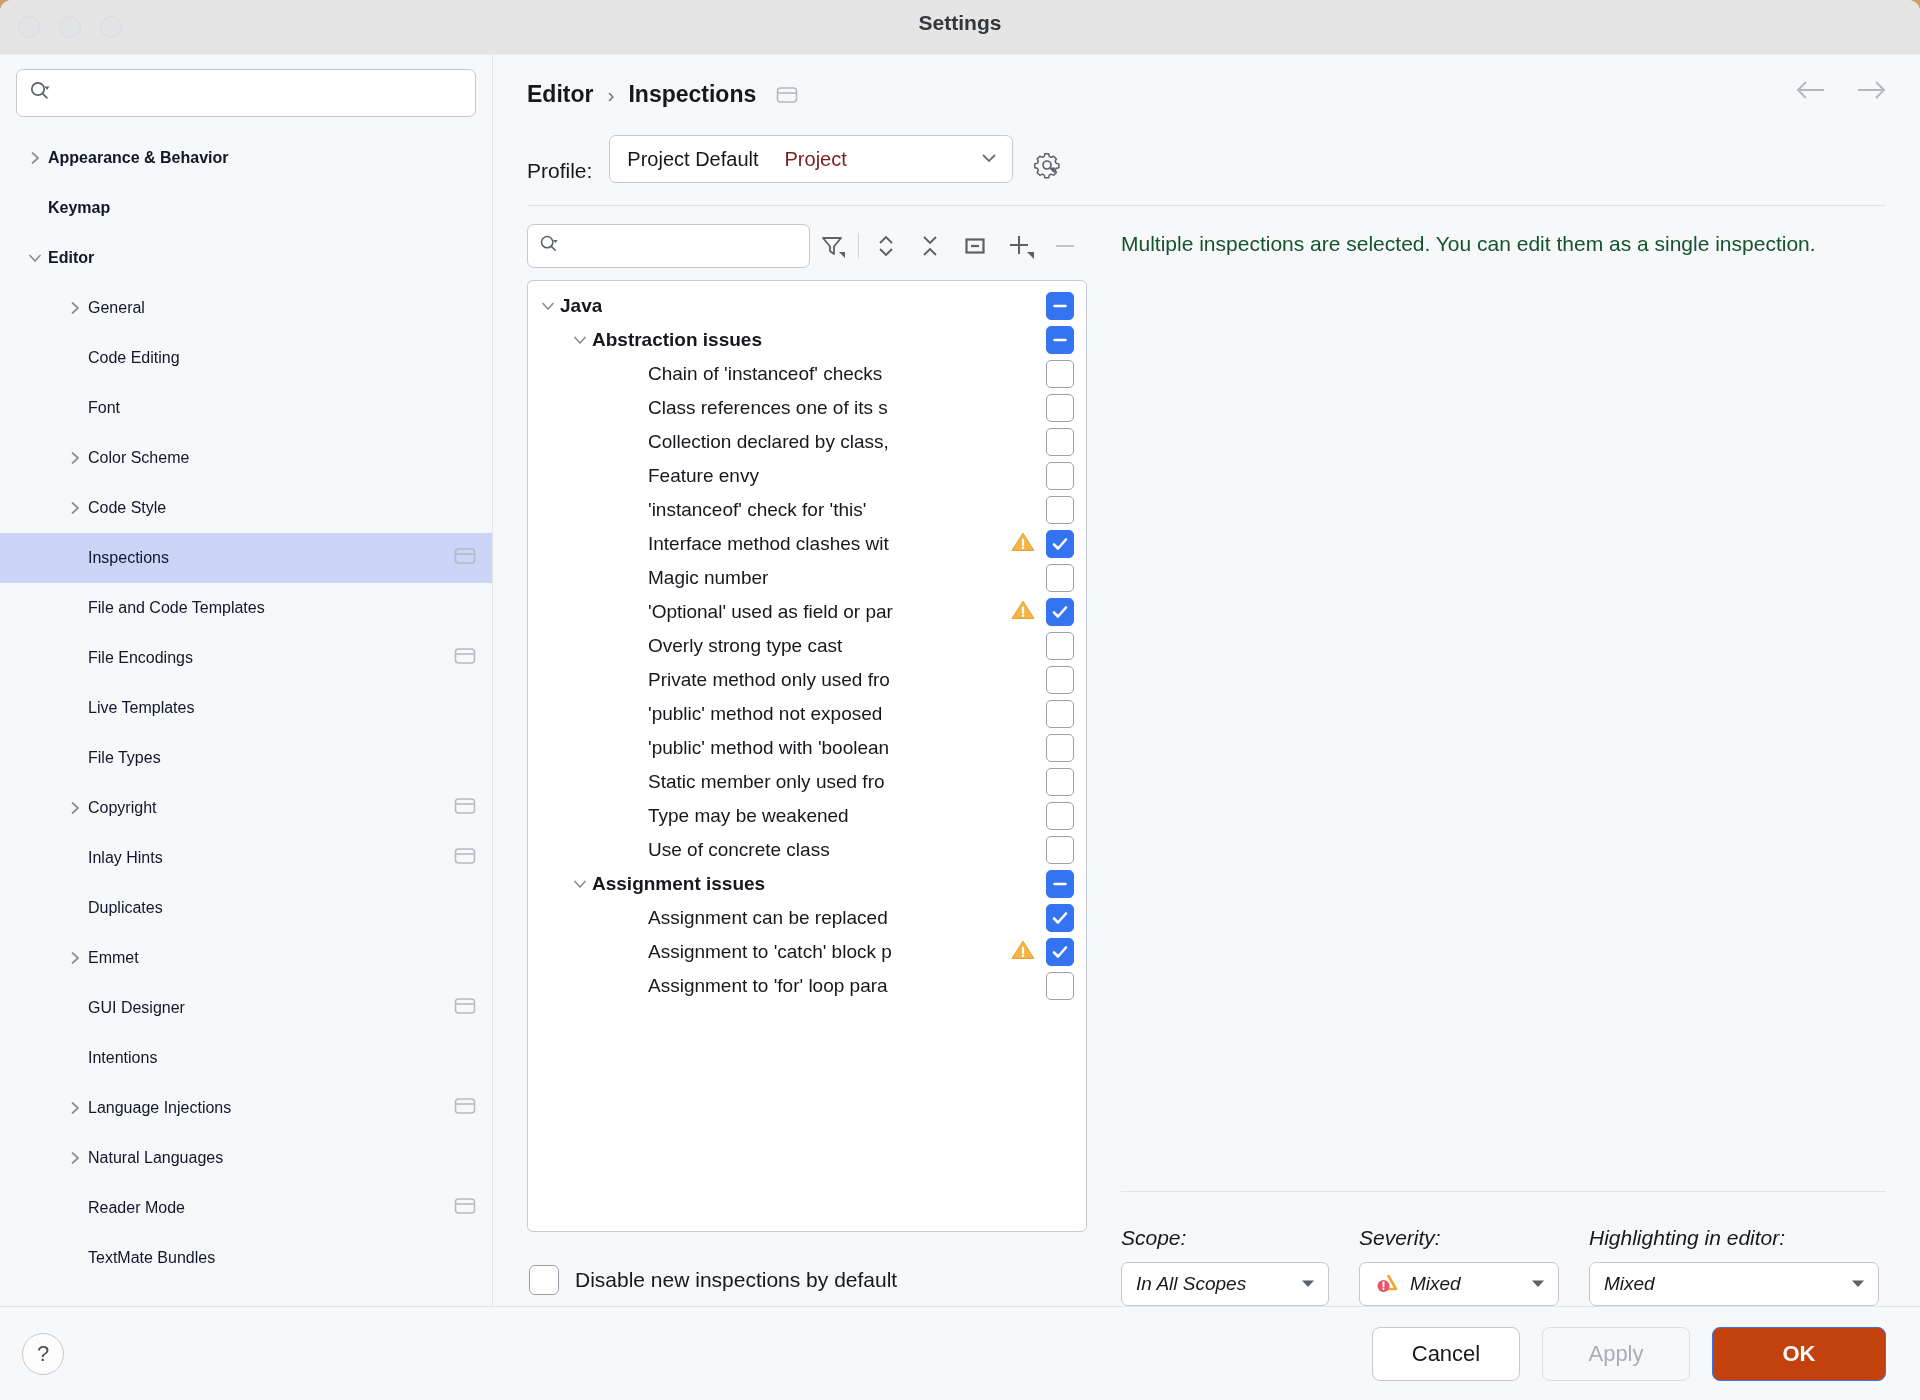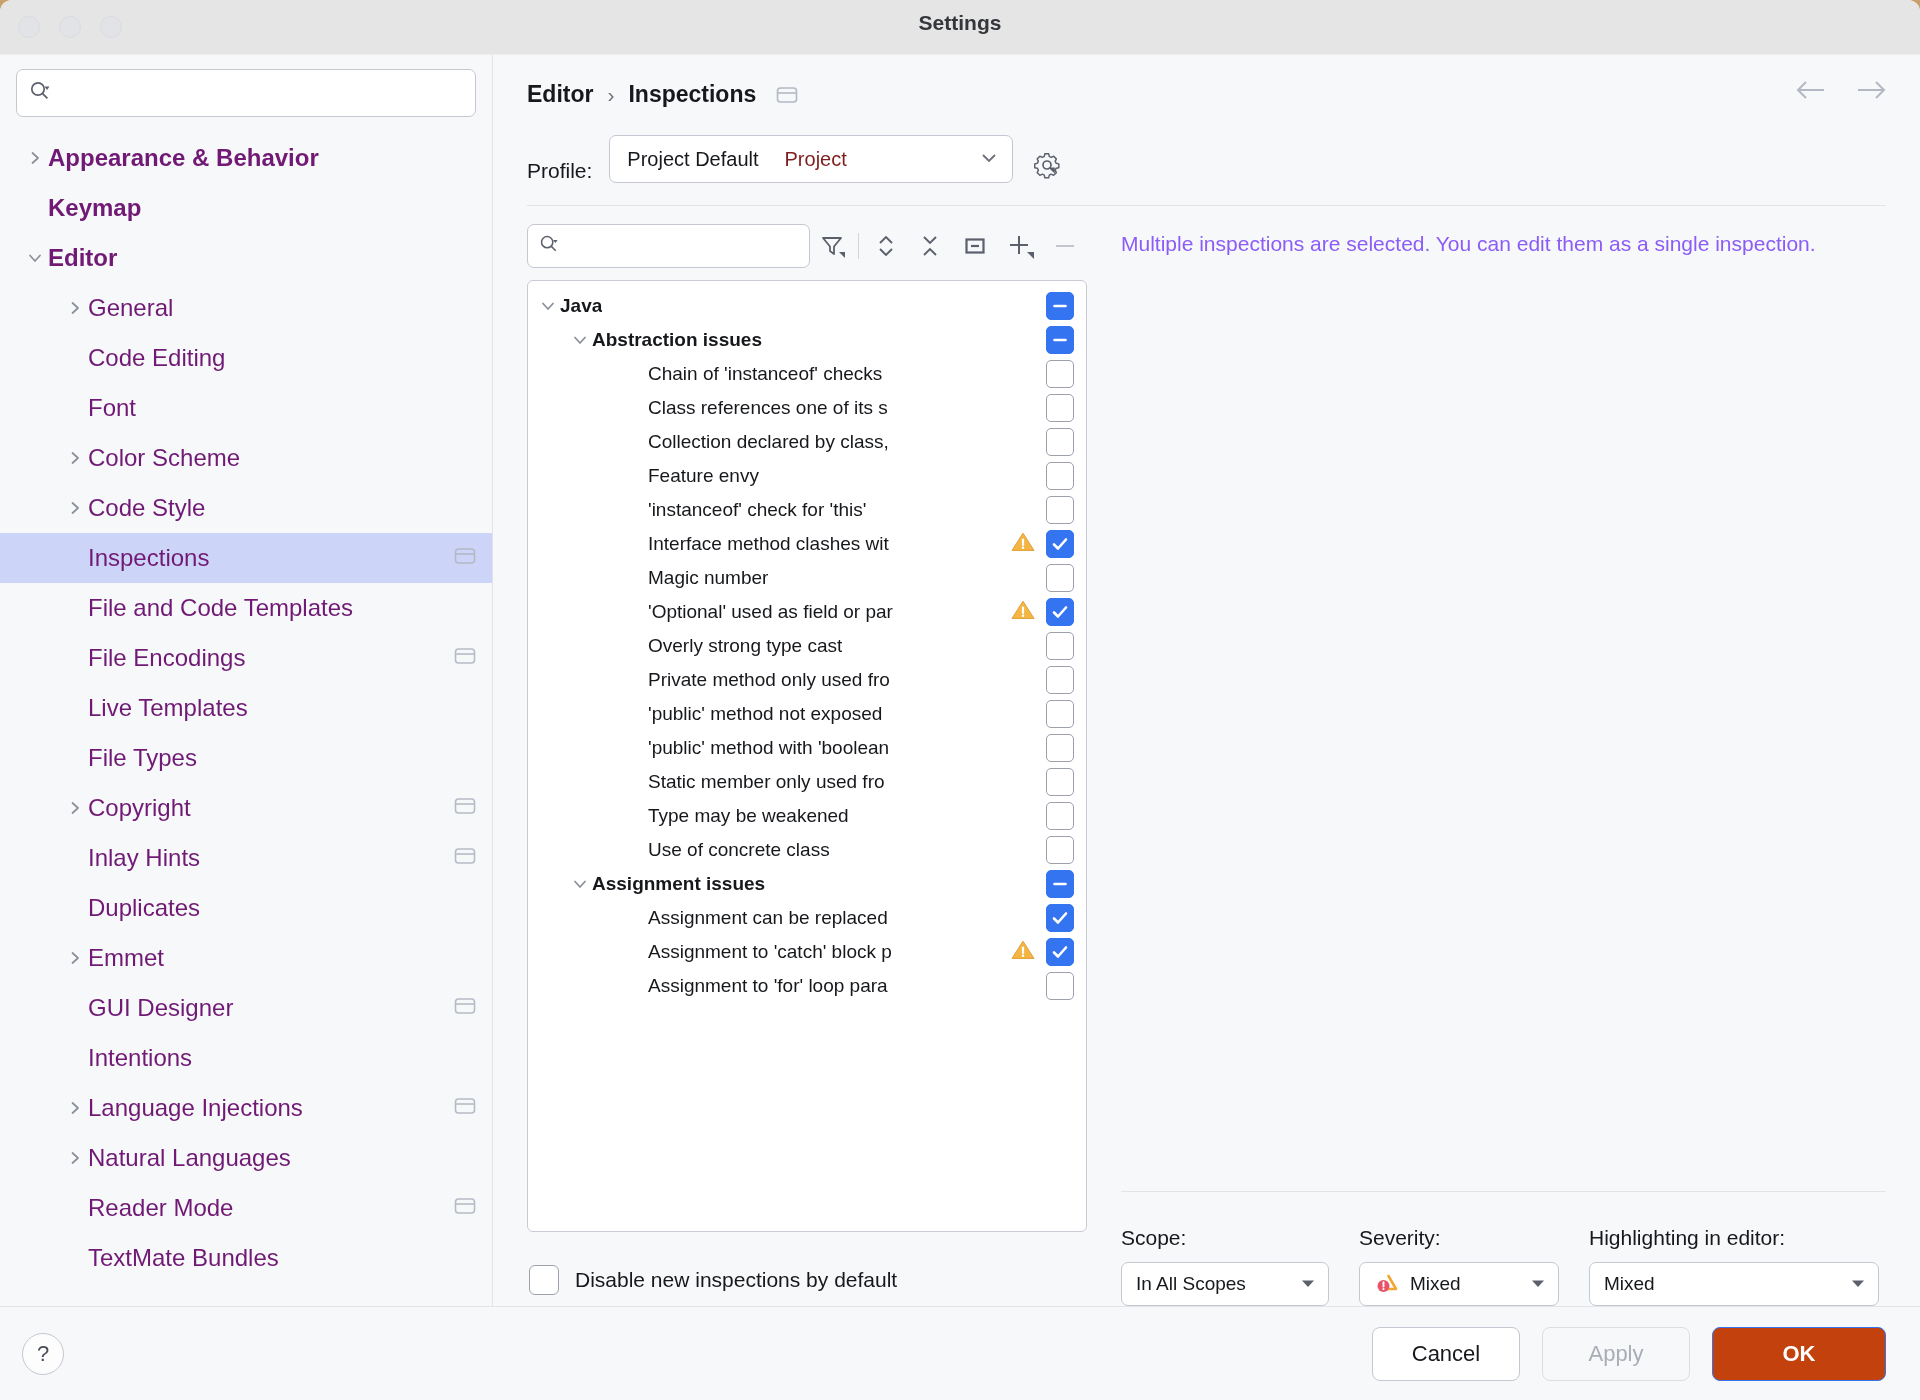--- a/index.html
+++ b/index.html
@@ -104,22 +104,22 @@
     padding-right: 16px;
   }
   .node.selected { background: #ccd4f7; }
   .node .twisty {
     width: 26px; height: 26px;
     flex: 0 0 26px;
     display: flex; align-items: center; justify-content: center;
     color: #8b8f99;
   }
   .node .label {
-    font-size: 24px;
-    color: #701a75;
+    font-size: 16px;
+    color: #0f172a;
     white-space: nowrap;
   }
   .node.lvl0 { padding-left: 22px; }
   .node.lvl1 { padding-left: 62px; }
   .node.bold .label { font-weight: bold; }
   .node .badge {
     margin-left: auto;
     flex: 0 0 auto;
     opacity: .95;
   }
@@ -300,33 +300,34 @@
   
   .right-col {
     flex: 1 1 auto;
     min-width: 0;
     display: flex;
     flex-direction: column;
     padding: 24px 0 0 34px;
   }
   .detail-msg {
     font-size: 21px;
-    color: #8b5cf6;
+    color: #14532d;
     line-height: 1.38;
     max-width: 760px;
   }
   .detail-spacer { flex: 1 1 auto; }
   .detail-hr {
     height: 1px; background: #e3e4e8;
     margin: 0 0 0 0;
   }
   .opts {
     display: flex;
     gap: 30px;
     padding: 34px 0 0 0;
+    font-style: italic;
   }
   .opt { display: flex; flex-direction: column; gap: 12px; }
   .opt-label { font-size: 21px; color: #16181c; }
   .combo {
     height: 44px;
     background: #fff;
     border: 1px solid #c5c8d0;
     border-radius: 7px;
     display: flex;
     align-items: center;

